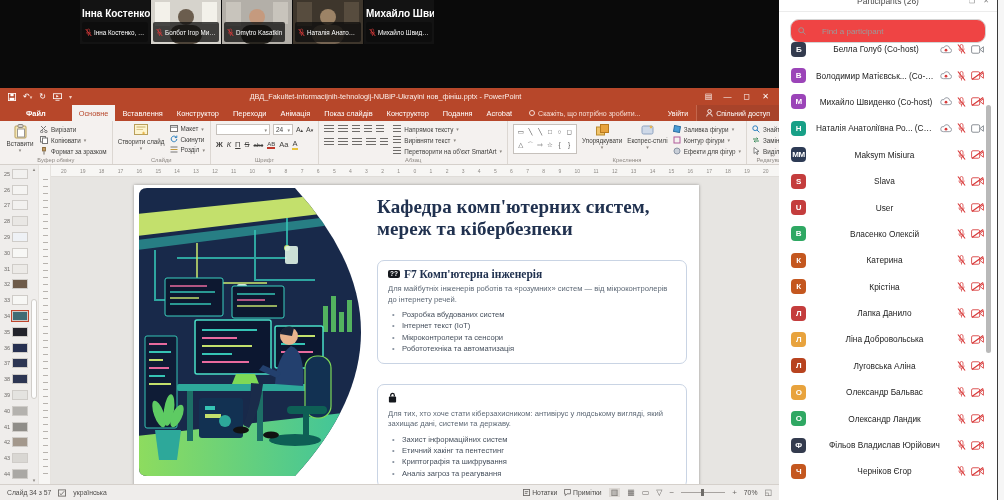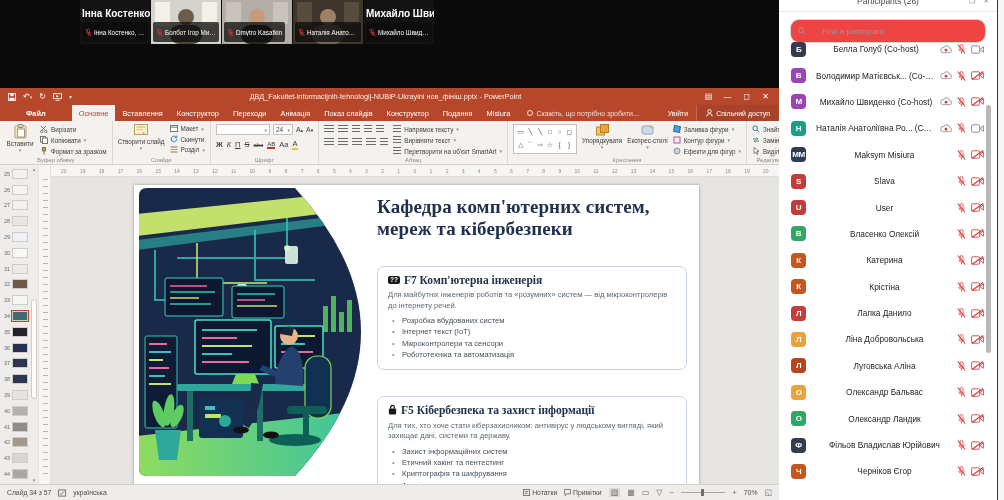--- a/index.html
+++ b/index.html
@@ -89,21 +89,21 @@
         display:flex; align-items:center; justify-content:space-between; padding:0 10px; }
   .hrn { font-size:5px; color:#8f8b87; }
 
   
   .slide { position:absolute; left:83px; top:20px; width:565px; height:339px; background:#fff;
            box-shadow:0 0 3px rgba(0,0,0,.35); }
   .illu { position:absolute; left:3px; top:3px; width:233px; height:288px; }
   .scontent { position:absolute; left:243px; top:11px; width:312px; }
   .stitle { font-family:"Liberation Serif", serif; font-weight:bold; font-size:19px; line-height:1.16;
             color:#20314f; letter-spacing:.1px; }
-  .card { margin-top:26px; border:1px solid #c9d4e4; border-radius:7px; background:#fff; padding:7px 10px 8px 10px;
+  .card { margin-top:20px; border:1px solid #c9d4e4; border-radius:7px; background:#fff; padding:7px 10px 8px 10px;
           width:310px; }
   .chead { font-family:"Liberation Serif", serif; font-weight:bold; font-size:11.5px; color:#20314f;
            display:flex; align-items:center; gap:4px; }
   .qbox { display:inline-block; background:#15181d; color:#fff; border-radius:2px; font-size:6.5px;
           font-weight:bold; padding:1px 2px; line-height:1; font-family:"Liberation Sans",sans-serif; }
   .cdesc { margin-top:4px; font-size:7.6px; line-height:1.38; color:#5d6875; }
   .cbullets { margin-top:4px; list-style:none; }
   .cbullets li { font-size:7.6px; line-height:1.5; color:#454f5c; padding-left:14px; position:relative; }
   .cbullets li::before { content:"•"; position:absolute; left:4px; color:#8a94a1; }
 
@@ -263,21 +263,21 @@
         <div id="tabslot" style="display:flex;align-items:stretch;">
             <div class="tab file">Файл</div>
             <div class="tab active">Основне</div>
             <div class="tab">Вставлення</div>
             <div class="tab">Конструктор</div>
             <div class="tab">Переходи</div>
             <div class="tab">Анімація</div>
             <div class="tab">Показ слайдів</div>
             <div class="tab">Конструктор</div>
             <div class="tab">Подання</div>
-            <div class="tab">Misiura</div>
+            <div class="tab">Acrobat</div>
           </div>
         <div class="tellme">
           <span class="bulb"></span>
           <span>Скажіть, що потрібно зробити...</span>
         </div>
         <div class="tabs-right">
           <div class="signin">Увійти</div>
           <div class="share">
             <svg width="7" height="8" viewBox="0 0 8 9">
                 <circle cx="4" cy="2.5" r="2" fill="none" stroke="#fff"></circle>
@@ -773,21 +773,20 @@
                       <li>Мікроконтролери та сенсори</li>
                       <li>Робототехніка та автоматизація</li>
                     </ul>
                   </div>
                   <div class="card">
                     <div class="chead">
                       <span><svg width="9" height="11" viewBox="0 0 10 12">
                           <rect x="1" y="5" width="8" height="6.5" rx="1" fill="#15181d"></rect>
                           <path d="M3,5 V3.5 a2,2 0 0 1 4,0 V5" fill="none" stroke="#15181d" stroke-width="1.4"></path>
                         </svg></span>
-                      <span>F5 Кібербезпека та захист інформації</span>
                     </div>
                     <div class="cdesc">Для тих, хто хоче стати кіберзахисником: антивірус у людському вигляді, який захищає дані, системи та державу.</div>
                     <ul class="cbullets">
                       <li>Захист інформаційних систем</li>
                       <li>Етичний хакінг та пентестинг</li>
                       <li>Криптографія та шифрування</li>
                       <li>Аналіз загроз та реагування</li>
                     </ul>
                   </div>
                 </div>

